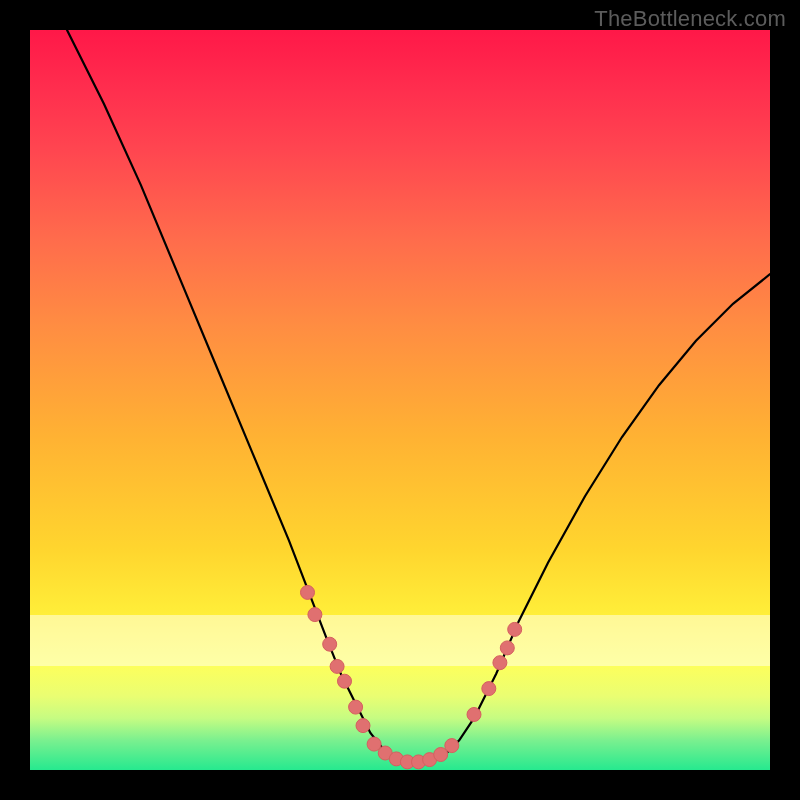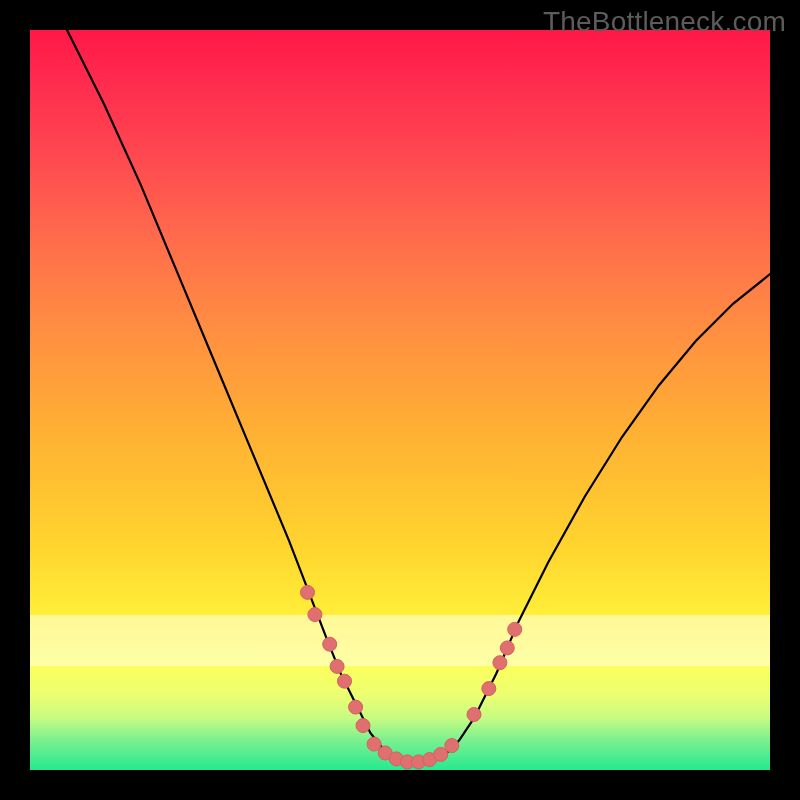--- a/index.html
+++ b/index.html
@@ -54,21 +54,21 @@
     left: 0;
     top: 0;
     width: 740px;
     height: 740px;
     pointer-events: none;
   }
   .watermark {
     position: absolute;
     top: 6px;
     right: 14px;
-    font-size: 28px;
+    font-size: 22px;
     font-weight: 500;
     color: #5c5c5c;
     letter-spacing: 0.2px;
   }
 </style>
 </head>
 <body>
 
 <div class="frame">
   <div class="plot">

